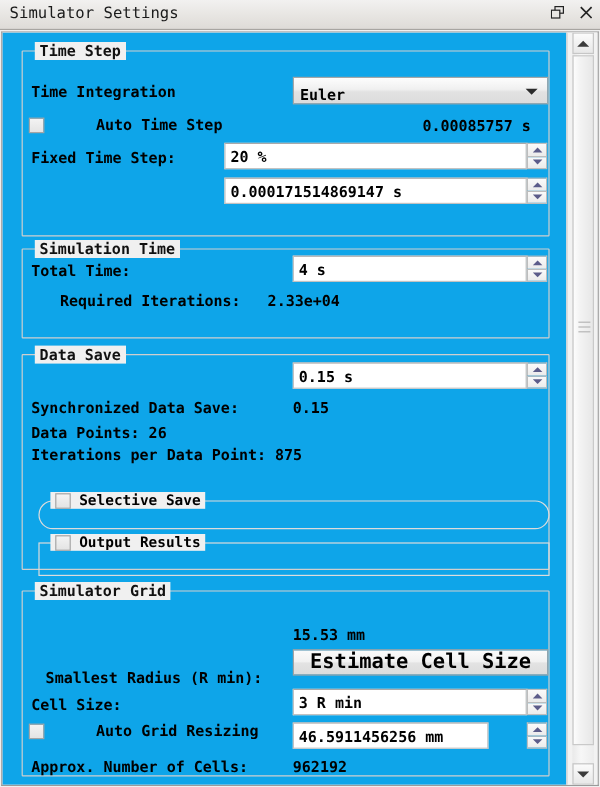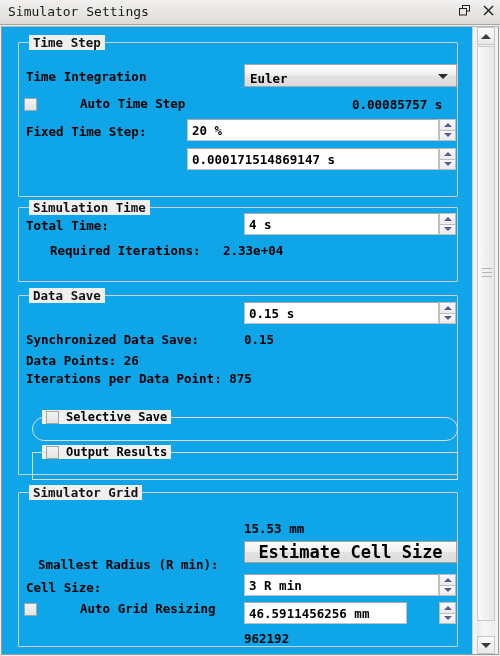--- a/index.html
+++ b/index.html
@@ -405,20 +405,21 @@
       </div>
       <div class="spin" style="left:437px; top:575px;">
         <div>
             <i class="sp-up"></i>
           </div>
         <div>
             <i class="sp-dn"></i>
           </div>
       </div>
 
+      <div class="lbl" style="left:24px; top:604px;">Approx. Number of Cells:</div>
       <div class="val" style="left:242px; top:604px;">962192</div>
 
     </div>
 
     <div class="scrollbar">
       <div class="sb-track"></div>
       <div class="sb-btn up">
         <i class="tri-up"></i>
       </div>
       <div class="sb-thumb">

